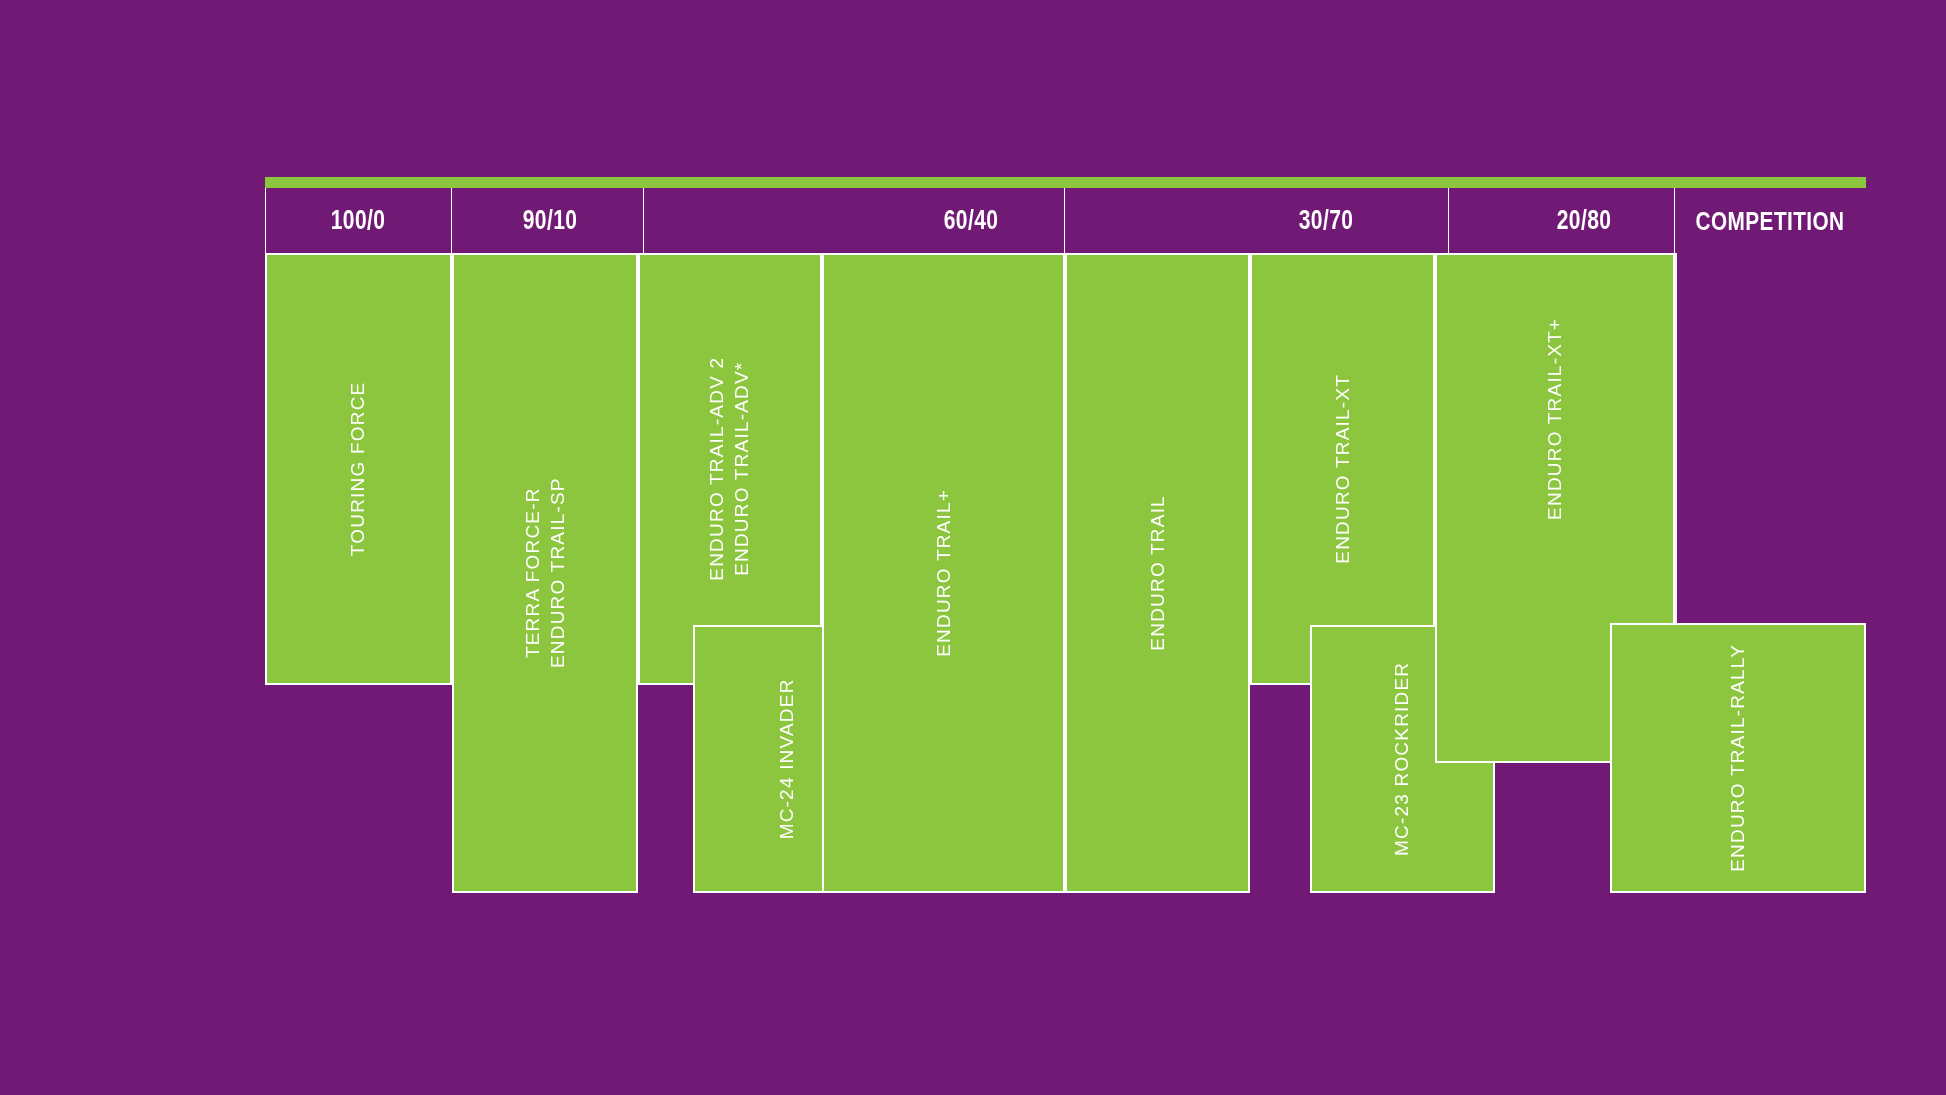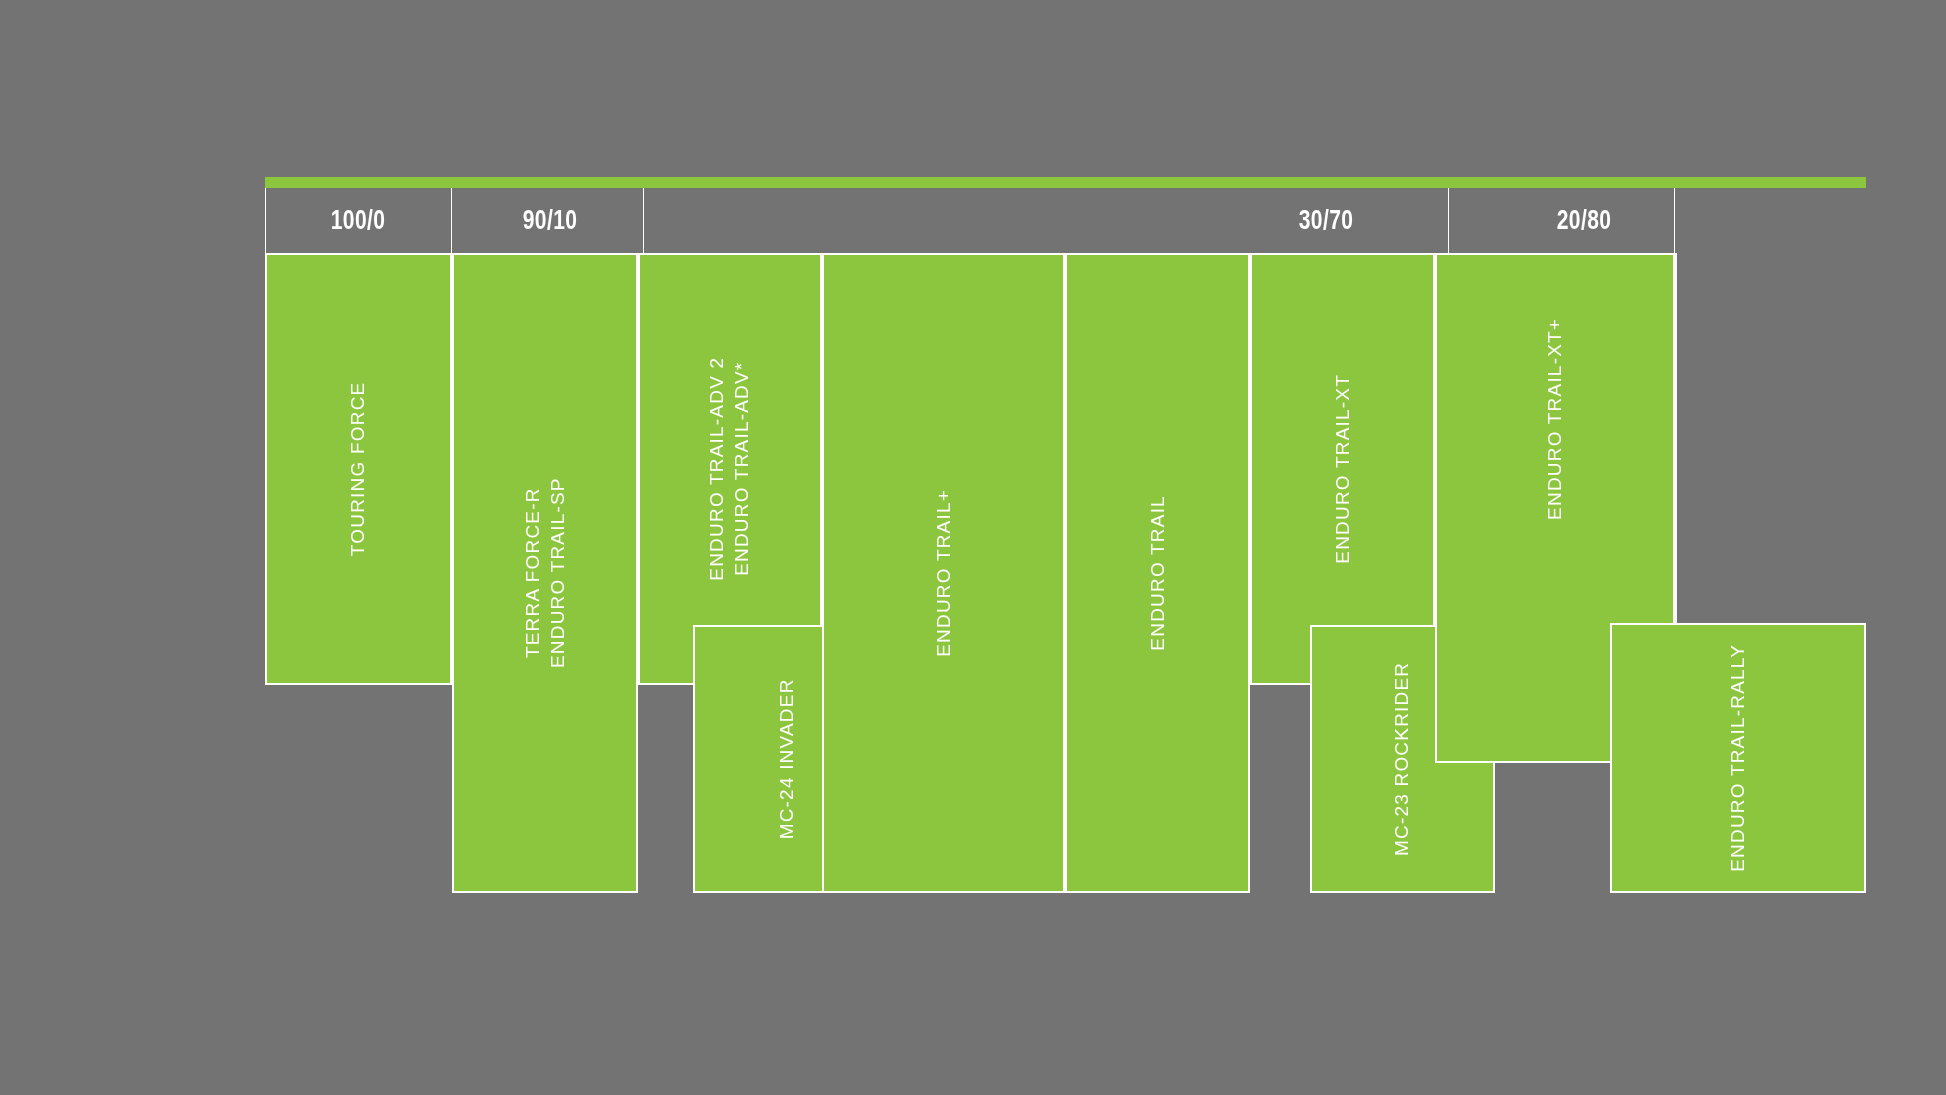--- a/index.html
+++ b/index.html
@@ -14,21 +14,21 @@
     font-family: "Liberation Sans", sans-serif;
     -webkit-font-smoothing: antialiased;
   }
 
   #chart-root {
     position: absolute;
     left: 0;
     top: 0;
     width: 1946px;
     height: 1095px;
-    background: #737373;
+    background: #701a75;
   }
 
   
   .top-rail {
     position: absolute;
     left: 265px;
     top: 177px;
     width: 1601px;
     height: 11px;
     background: #8cc63f;
@@ -121,25 +121,31 @@
 
   <div class="top-rail"></div>
 
   <div class="header-band">
     <div class="hdr-cell" style="left:0px;width:187px;">
       <span class="hdr-label">100/0</span>
     </div>
     <div class="hdr-cell" style="left:193px;width:186px;">
       <span class="hdr-label">90/10</span>
     </div>
+    <div class="hdr-cell" style="left:614px;width:186px;">
+      <span class="hdr-label">60/40</span>
+    </div>
     <div class="hdr-cell" style="left:939px;width:245px;">
       <span class="hdr-label">30/70</span>
     </div>
     <div class="hdr-cell" style="left:1230px;width:180px;">
       <span class="hdr-label">20/80</span>
+    </div>
+    <div class="hdr-cell last" style="left:1410px;width:191px;">
+      <span class="hdr-label wide">COMPETITION</span>
     </div>
   </div>
 
   <div class="plot">
 
     <div class="vline" style="left:0px;height:302px;"></div>
     <div class="vline" style="left:187px;height:470px;"></div>
     <div class="vline" style="left:373px;height:302px;"></div>
     <div class="vline" style="left:614px;height:470px;"></div>
     <div class="vline" style="left:800px;height:470px;"></div>

